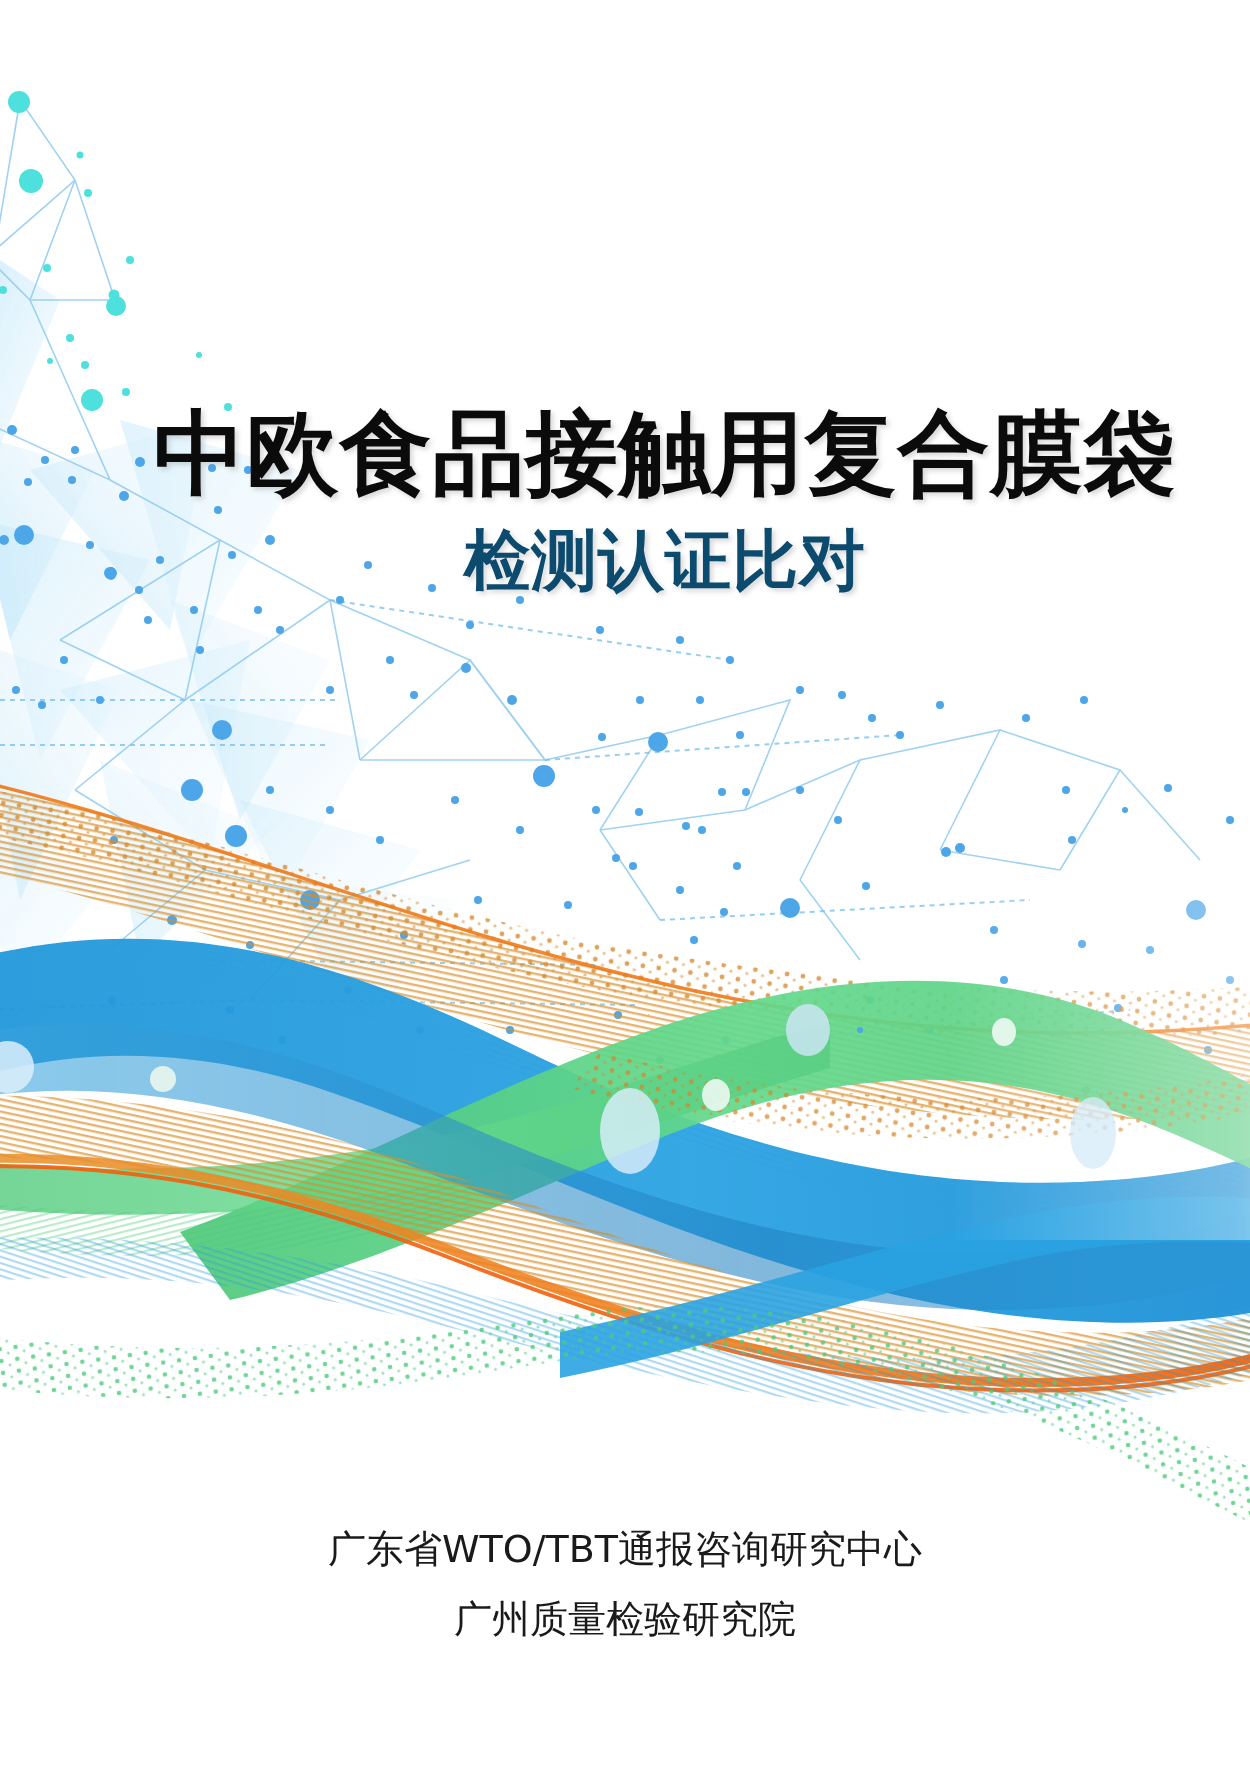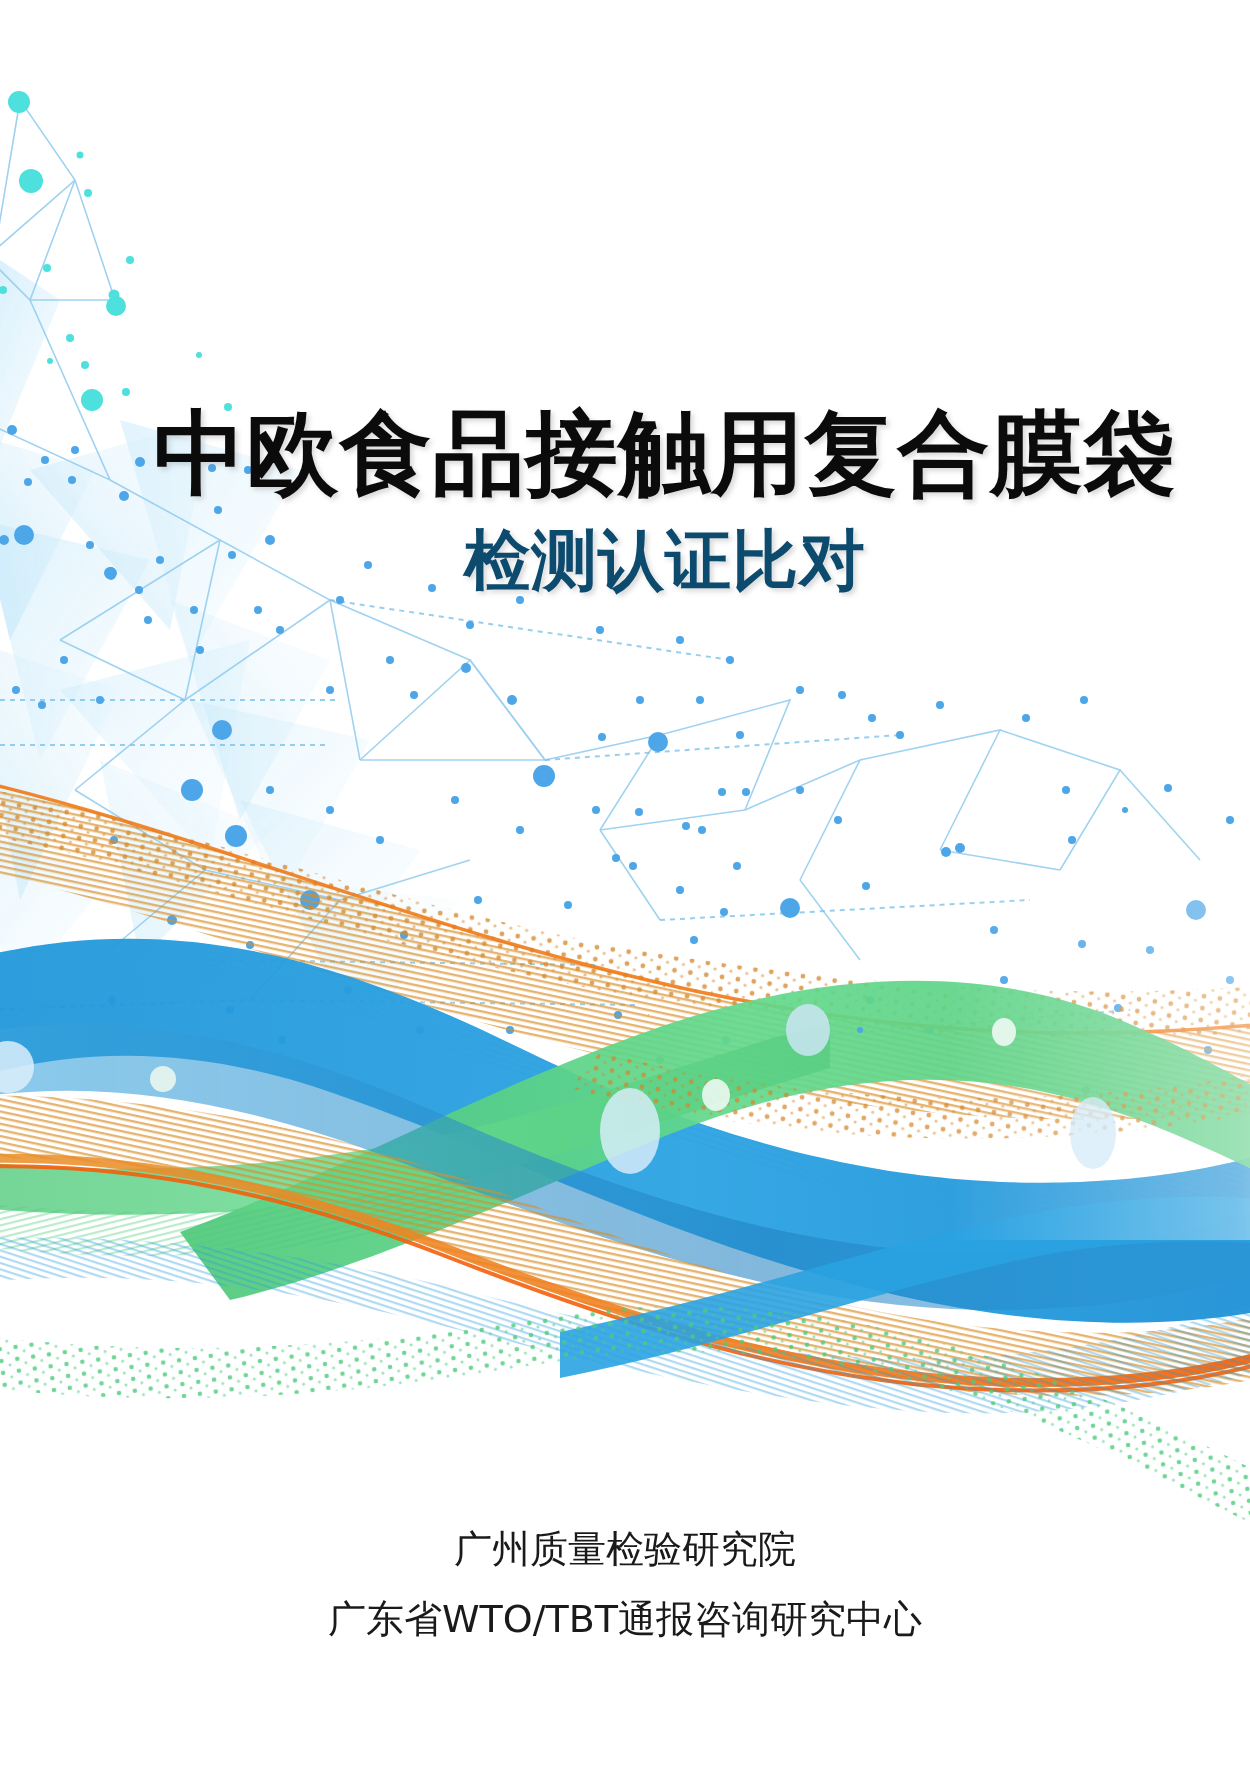--- a/index.html
+++ b/index.html
@@ -415,18 +415,18 @@
   </svg>
 
   <div id="text-layer">
 
     <div class="title-block">
       <div class="title-main">中欧食品接触用复合膜袋</div>
       <div class="title-sub">检测认证比对</div>
     </div>
 
     <div class="org-block">
+      <div class="org-line">广东省WTO/TBT通报咨询研究中心</div>
       <div class="org-line">广州质量检验研究院</div>
-      <div class="org-line">广东省WTO/TBT通报咨询研究中心</div>
     </div>
 
   </div>
 </div>
 
 </body></html>

